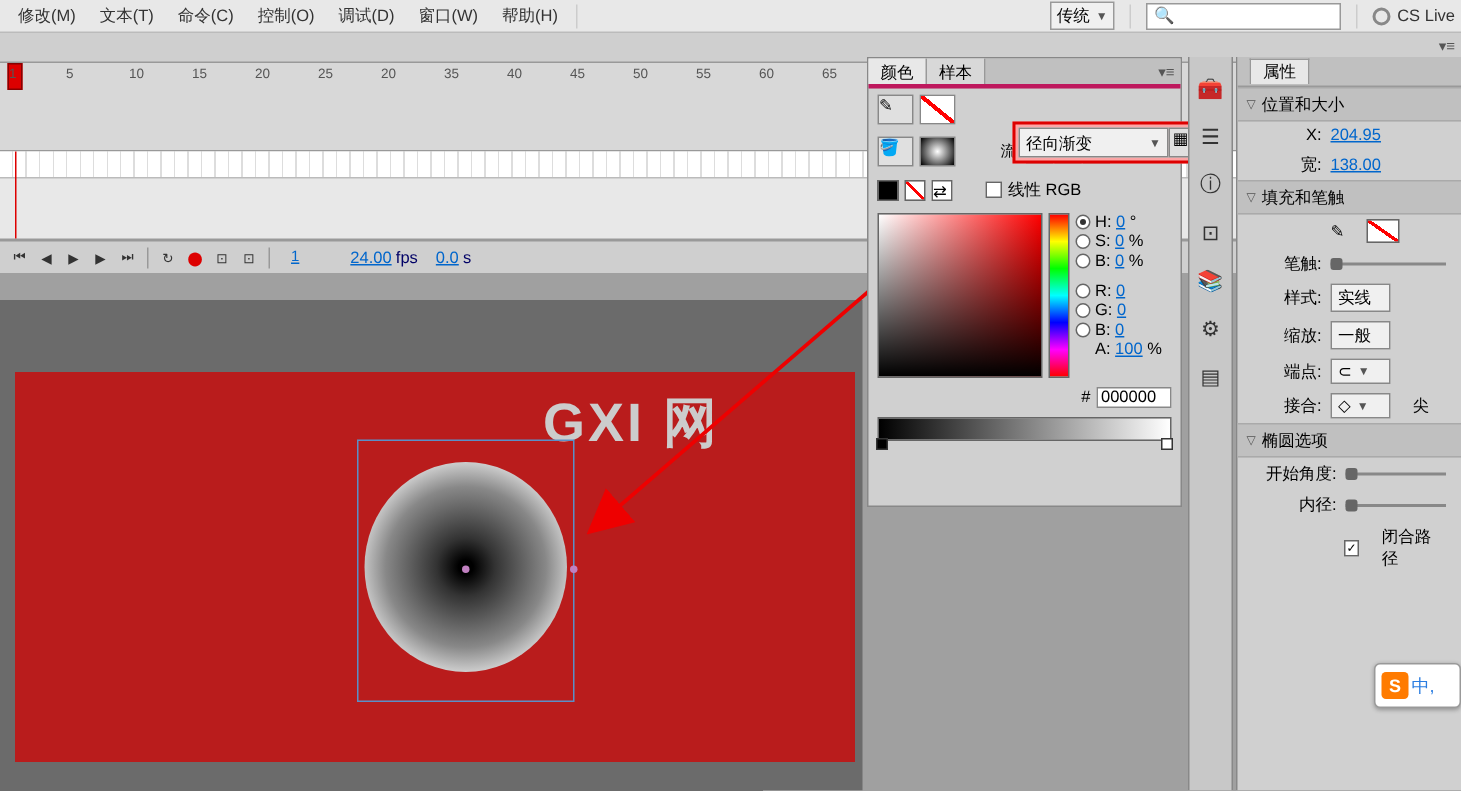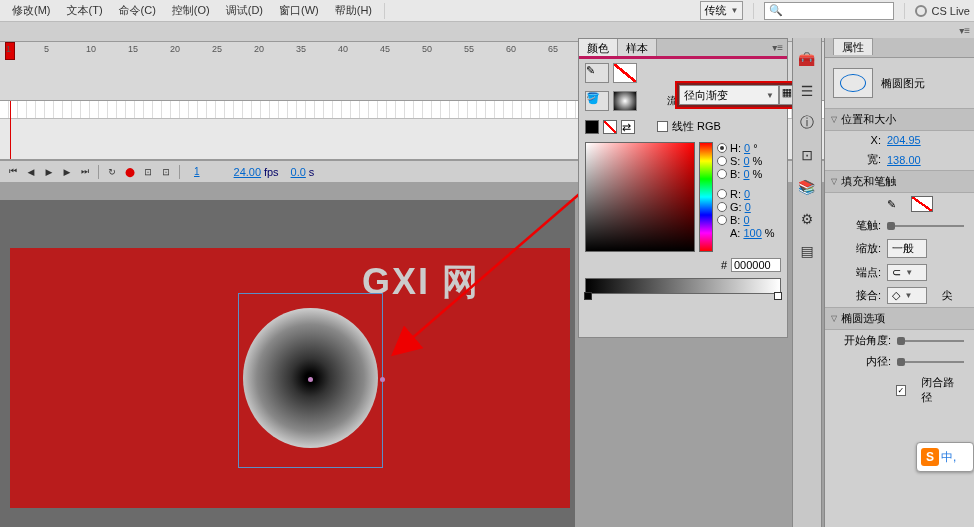--- a/index.html
+++ b/index.html
@@ -43,21 +43,21 @@
 
 
 .color-panel { position: absolute; left: 578px; top: 38px; width: 210px; height: 300px; background: #d0d0d0; border: 1px solid #888; }
 .cp-tabs { height: 20px; background: #c0c0c0; display: flex; border-bottom: 3px solid #be185d; }
 .cp-tab { padding: 2px 8px; background: #d8d8d8; border-right: 1px solid #999; }
 .cp-tab.active { background: #e8e8e8; }
 .cp-row { display: flex; align-items: center; padding: 4px 6px; gap: 4px; }
 .swatch-btn { width: 24px; height: 20px; border: 1px solid #888; background: #fff; display: inline-block; position: relative; }
 .swatch-btn.nofill::after { content: ""; position: absolute; left: 0; top: 0; right: 0; bottom: 0; background: linear-gradient(to top right, transparent 45%, red 45%, red 55%, transparent 55%); }
 .swatch-btn.radgrad { background: radial-gradient(circle, #fff, #000); }
-.grad-type-box { border: 2px solid #d00; padding: 2px; position: absolute; right: -12px; top: 22px; display: flex; align-items: center; background: #7f1d1d; }
+.grad-type-box { border: 2px solid #d00; padding: 2px; position: absolute; right: -12px; top: 22px; display: flex; align-items: center; background: #fca5a5; }
 .grad-select { width: 100px; height: 20px; background: #f0f0f0; border: 1px solid #888; display: flex; align-items: center; justify-content: space-between; padding: 0 4px; }
 .grad-select-btn { width: 16px; height: 20px; border: 1px solid #888; background: #e0e0e0; text-align: center; }
 .tiny-swatch { width: 14px; height: 14px; border: 1px solid #666; display: inline-block; }
 .flow-label { font-size: 10px; }
 .flow-btns { display: inline-flex; gap: 1px; }
 .flow-btn { width: 18px; height: 16px; border: 1px solid #666; background: #ccc; }
 .checkbox { width: 11px; height: 11px; border: 1px solid #666; background: #fff; display: inline-block; }
 .color-picker-area { display: flex; padding: 4px 6px; gap: 4px; }
 .color-square { width: 110px; height: 110px; background: linear-gradient(to bottom, rgba(0,0,0,0), #000), linear-gradient(to right, #fff, #f00); border: 1px solid #666; position: relative; }
 .hue-bar { width: 14px; height: 110px; background: linear-gradient(to bottom, #f00, #ff0, #0f0, #0ff, #00f, #f0f, #f00); border: 1px solid #666; }
@@ -290,24 +290,20 @@
   <div class="ts-btn">☰</div>
   <div class="ts-btn">ⓘ</div>
   <div class="ts-btn">⊡</div>
   <div class="ts-btn">📚</div>
   <div class="ts-btn">⚙</div>
   <div class="ts-btn">▤</div>
 </div>
 
 <div class="props">
   <div class="props-tab"><span>属性</span></div>
-  <div class="props-header">
-    <div class="oval-icon"></div>
-    <span>椭圆图元</span>
-  </div>
   <div class="section-hdr">
       <span class="tri">▽</span>
       <span>位置和大小</span>
     </div>
   <div class="prop-row">
       <span class="label">X:</span>
       <span class="val-link">204.95</span>
     </div>
   <div class="prop-row">
       <span class="label">宽:</span>
@@ -315,20 +311,26 @@
     </div>
   <div class="section-hdr">
       <span class="tri">▽</span>
       <span>填充和笔触</span>
     </div>
   <div class="prop-row"><span style="width:46px"></span><span>✎</span>&nbsp;<span class="stroke-swatch nofill"></span></div>
   <div class="prop-row">
       <span class="label">笔触:</span>
       <div class="slider-line">
         <div class="slider-dot"></div>
+      </div>
+    </div>
+  <div class="prop-row">
+      <span class="label">样式:</span>
+      <div class="sel-box">
+        <span>实线</span>
       </div>
     </div>
   <div class="prop-row">
       <span class="label">缩放:</span>
       <div class="sel-box">
         <span>一般</span>
       </div>
     </div>
   <div class="prop-row">
       <span class="label">端点:</span>

